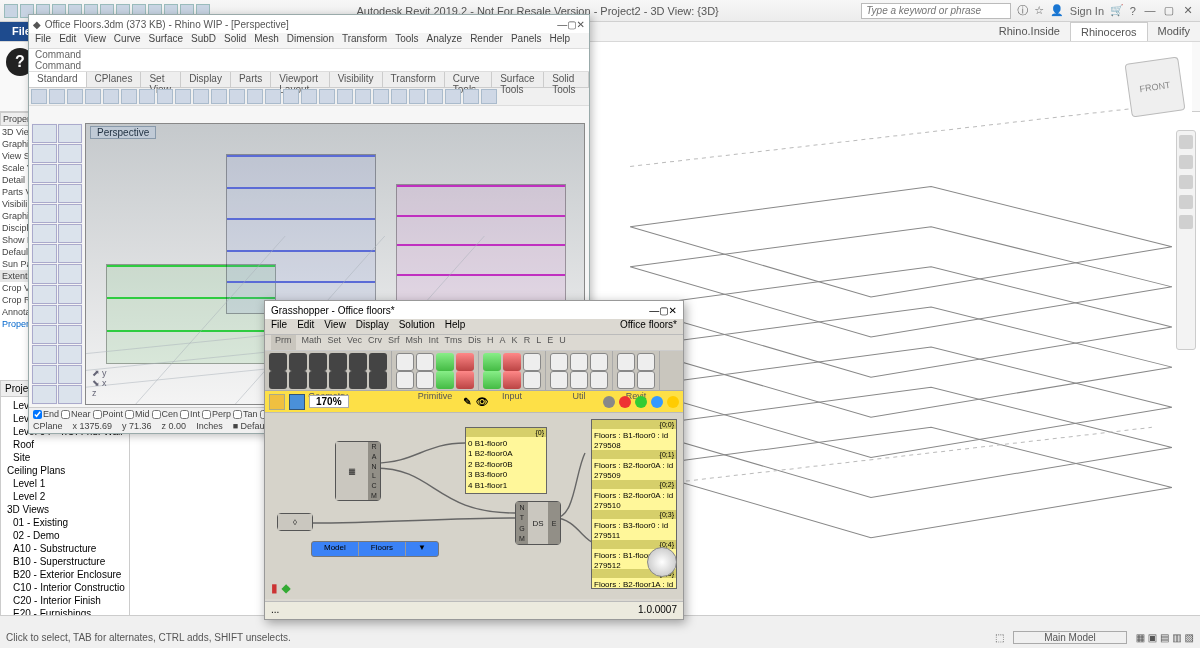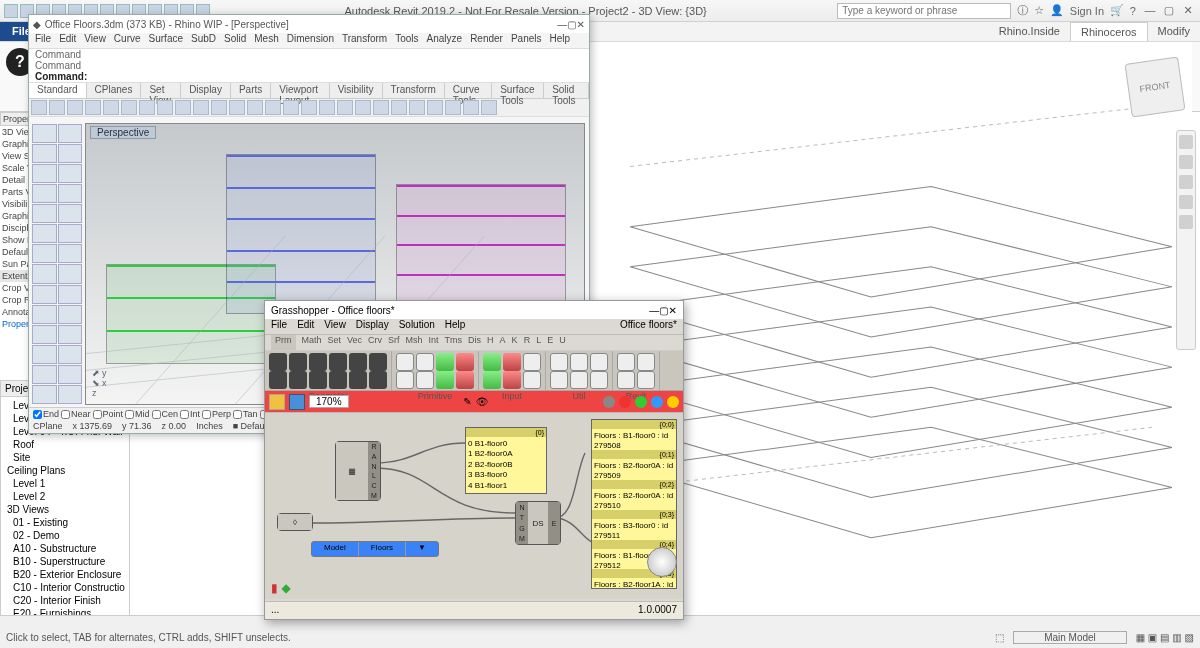--- a/index.html
+++ b/index.html
@@ -3,21 +3,21 @@
 <meta charset="utf-8">
 <style>
   * { margin: 0; padding: 0; box-sizing: border-box; font-family: "Segoe UI", Tahoma, sans-serif; }
   body { width: 1200px; height: 648px; overflow: hidden; background: #fff; position: relative; }
 
   
   .title-bar { height: 22px; background: linear-gradient(#f7f7f7,#ececec); display:flex; align-items:center; font-size:11px; border-bottom:1px solid #d0d0d0; }
   .title-bar .ql { display:flex; gap:2px; padding:0 4px; }
   .title-bar .ql span { width:14px; height:14px; background:#c8d4e3; border:1px solid #9bb; display:inline-block; }
   .title-bar .title-center { flex:1; text-align:center; color:#555; }
-  .title-bar .search-box { width:174px; height:16px; border:1px solid #bbb; font-size:10px; color:#888; padding:0 4px; margin-right:6px; }
+  .title-bar .search-box { width:150px; height:16px; border:1px solid #bbb; font-style:italic; font-size:10px; color:#888; padding:0 4px; margin-right:6px; }
   .title-bar .right { display:flex; align-items:center; gap:6px; padding-right:4px; color:#666; font-size:11px; }
   .title-bar .right span { cursor:default; }
   .win-ctrls span { width:16px; text-align:center; display:inline-block; }
 
   .ribbon-tabs { height:20px; background:#f3f3f3; border-bottom:1px solid #d8d8d8; display:flex; font-size:11px; }
   .ribbon-tabs .tab { padding:3px 10px; color:#555; }
   .ribbon-tabs .tab.active { background:#fff; border:1px solid #ccc; border-bottom:0; }
   .ribbon-tabs .file-tab { background:#1e4b8e; color:#fff; font-weight:bold; padding:3px 12px; }
 
   .ribbon-body { height:70px; background:#f9f9f9; border-bottom:1px solid #ccc; }
@@ -83,21 +83,21 @@
   .gh .compbar { height:16px; display:flex; gap:6px; padding:0 6px; font-size:9px; color:#555; border-bottom:1px solid #ccc; }
   .gh .compbar span.active { background:#c9c6be; padding:0 4px; }
   .gh .ribbon { height:40px; background:#c9c6be; border-bottom:1px solid #aaa; display:flex; }
   .gh .ribbon .grp { border-right:1px solid #aaa; padding:2px 4px; display:flex; flex-direction:column; align-items:center; }
   .gh .ribbon .grp .icons { display:flex; gap:2px; }
   .gh .ribbon .grp .icons span { width:18px; height:18px; background:#444; border-radius:3px; display:inline-block; }
   .gh .ribbon .grp .icons span.w { background:#eee; border:1px solid #888; }
   .gh .ribbon .grp .icons span.g { background:linear-gradient(#8e8,#4b4); }
   .gh .ribbon .grp .icons span.r { background:linear-gradient(#f88,#b44); }
   .gh .ribbon .grp .lbl { font-size:9px; color:#555; margin-top:2px; }
-  .gh .toolbar { height:22px; background:#ef4444; border-bottom:1px solid #bbb; display:flex; align-items:center; padding:0 4px; gap:4px; font-size:10px; }
+  .gh .toolbar { height:22px; background:#fde047; border-bottom:1px solid #bbb; display:flex; align-items:center; padding:0 4px; gap:4px; font-size:10px;font-weight:bold; }
   .gh .toolbar .zoom { background:#fff; border:1px solid #aaa; padding:0 6px; }
   .gh .toolbar .sp { flex:1; }
   .gh .toolbar .dot { width:12px; height:12px; border-radius:50%; }
   .gh .canvas { position:absolute; left:0; right:0; top:112px; bottom:20px; background:#d6d3ca; overflow:hidden; }
   .gh .statusbar { position:absolute; left:0; right:0; bottom:0; height:18px; background:#eceade; border-top:1px solid #bbb; font-size:10px; display:flex; justify-content:space-between; padding:2px 6px; }
 
   
   .gh-comp { position:absolute; background:#b9b6ae; border:1px solid #555; border-radius:4px; font-size:8px; color:#222; display:flex; }
   .gh-comp .ports { background:#928f87; width:12px; display:flex; flex-direction:column; justify-content:space-around; align-items:center; font-size:7px; }
   .gh-comp .body { flex:1; display:flex; align-items:center; justify-content:center; background:#cac7bf; }
@@ -279,21 +279,20 @@
       <span>Transform</span>
       <span>Tools</span>
       <span>Analyze</span>
       <span>Render</span>
       <span>Panels</span>
       <span>Help</span>
   </div>
   <div class="cmd">
     <div>Command</div>
     <div>Command</div>
-    <div class="bold">Command:</div>
   </div>
   <div class="tabs">
     <span class="active">Standard</span>
       <span>CPlanes</span>
       <span>Set View</span>
       <span>Display</span>
       <span>Parts</span>
       <span>Viewport Layout</span>
       <span>Visibility</span>
       <span>Transform</span>

